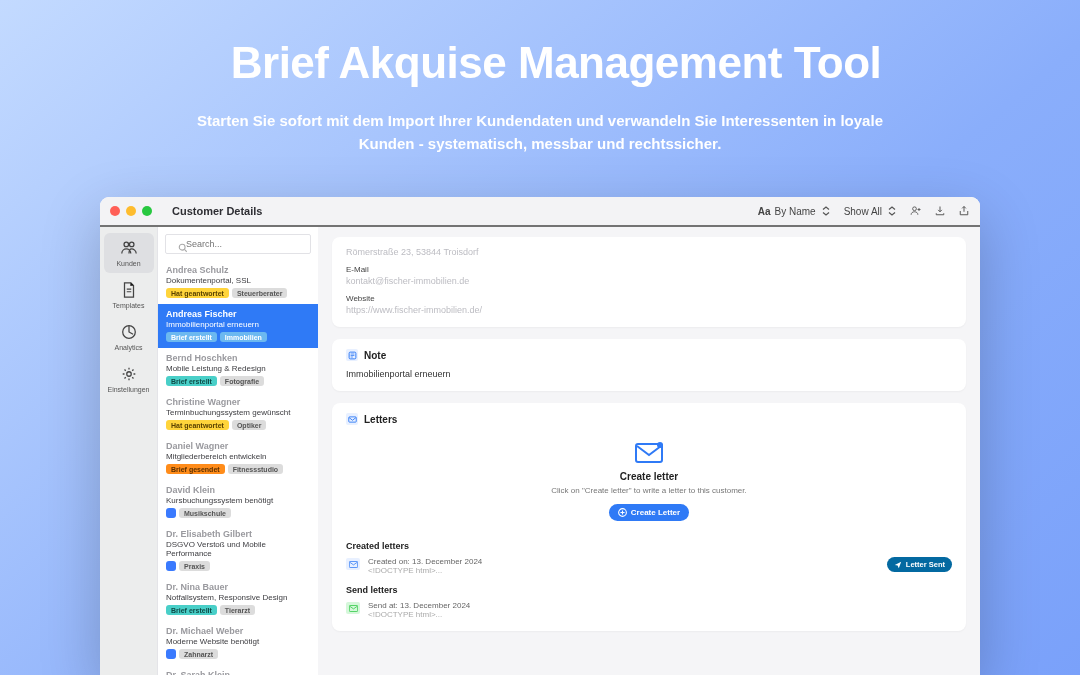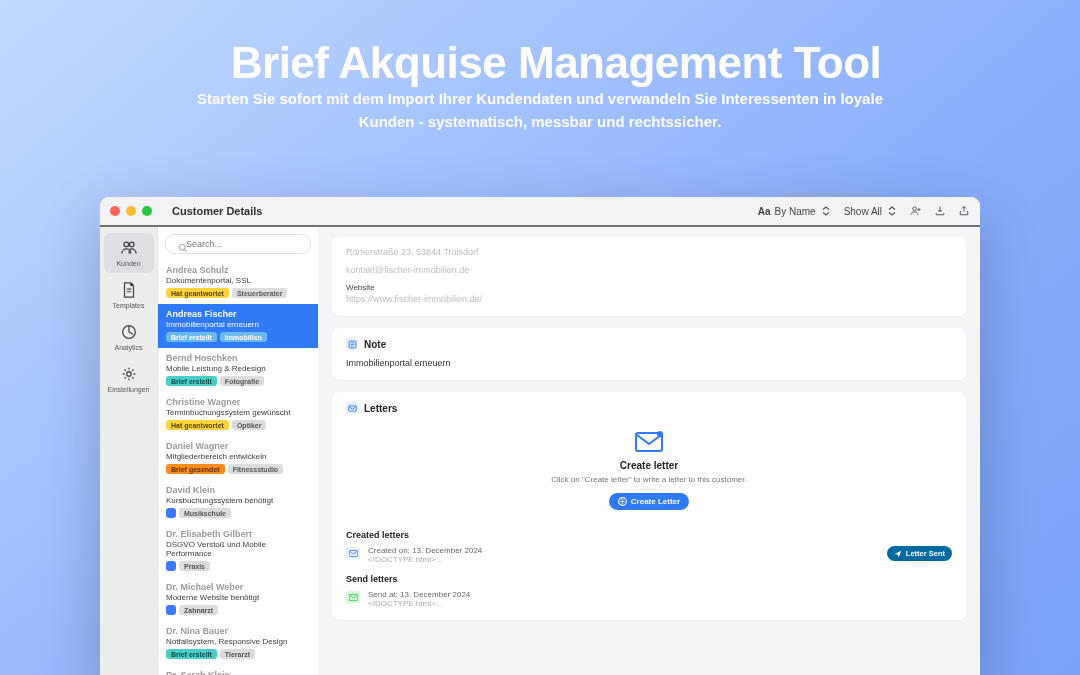--- a/index.html
+++ b/index.html
@@ -6,21 +6,21 @@
 body {
   font-family: -apple-system, BlinkMacSystemFont, "Segoe UI", Helvetica, Arial, sans-serif;
   width: 1080px; height: 675px;
   background: linear-gradient(140deg, #c3daff 0%, #8aaefb 60%, #7aa1fa 100%);
   overflow: hidden;
 }
 .hero {
   text-align: center; color: #fff; padding-top: 38px;
 }
 .hero h1 { font-size: 44px; font-weight: 800; letter-spacing: -0.5px; padding-left: 32px; }
-.hero p { font-size: 15px; margin: 0 auto 0; max-width: 720px; line-height: 1.5; font-weight: 600; }
+.hero p { font-size: 15px; margin: 22px auto 0; max-width: 720px; line-height: 1.5; font-weight: 600; }
 .window {
   position: absolute; left: 100px; top: 197px; width: 880px; height: 478px;
   background: #fff; border-radius: 9px 9px 0 0; overflow: hidden;
   box-shadow: 0 20px 60px rgba(0,0,0,.22);
   display: flex; flex-direction: column;
 }
 .titlebar {
   height: 30px; background: #f3f3f5; border-bottom: 2px solid #737373;
   display: flex; align-items: center; padding: 0 10px; gap: 10px;
 }
@@ -31,21 +31,21 @@
 .toolbar-right { margin-left:auto; display:flex; align-items:center; gap:12px; font-size:10px; color:#444; }
 .tb-btn { display:flex; align-items:flex-end; gap:4px; cursor:pointer; }
 .tb-icon { width:12px; height:12px; display:inline-block; }
 .content { flex:1; display:flex; overflow:hidden; background:#f5f5f7; }
 .sidebar { width:58px; background:#eceded; border-right:1px solid #e4e4e8; display:flex; flex-direction:column; align-items:center; padding-top:6px; gap:2px; }
 .nav-item { width:50px; display:flex; flex-direction:column; align-items:center; padding:6px 0; font-size:7px; color:#555; border-radius:6px; cursor:pointer;}
 .nav-item.active { background:#dedfe2; }
 .nav-icon { width:18px; height:18px; margin-bottom:3px; }
 .listcol { width:160px; background:#fff; display:flex; flex-direction:column; }
 .search { margin:6px 7px; }
-.search input { width:100%; border:1px solid #e2e2e6; border-radius:9px; background:#fff; font-size:9px; padding:4px 6px 4px 20px; color:#888; outline:none; }
+.search input { width:100%; border:1px solid #e2e2e6; border-radius:2px; background:#fff; font-size:9px; padding:4px 6px 4px 20px; color:#888; outline:none; }
 .search-wrap { position:relative; }
 .search-wrap .mag { position:absolute; left:13px; top:10px; pointer-events:none; }
 .list { flex:1; overflow-y:auto; }
 .list::-webkit-scrollbar{width:0}
 .item { padding:5px 8px 6px; border-bottom:0; cursor:pointer; }
 .item .name { font-size:9px; color:#9a9a9f; font-weight:600; filter: blur(.4px); }
 .item .sub { font-size:8px; color:#3c3c40; margin-top:1px; }
 .item .tags { display:flex; gap:3px; margin-top:3px; flex-wrap:wrap;}
 .tag { font-size:7px; padding:1.5px 5px; border-radius:3px; font-weight:600; color:#4a3a00;}
 .tag.yellow{background:#ffd43b;color:#5a4200;}
@@ -214,44 +214,45 @@
           </div>
           <div class="item">
             <div class="name">Dr. Elisabeth Gilbert</div>
             <div class="sub">DSGVO Verstoß und Mobile Performance</div>
             <div class="tags">
               <span class="tag blue"> </span>
               <span class="tag gray">Praxis</span>
             </div>
           </div>
           <div class="item">
+            <div class="name">Dr. Nina Bauer</div>
+            <div class="sub">Notfallsystem, Responsive Design</div>
+            <div class="tags">
+              <span class="tag teal">Brief erstellt</span>
+              <span class="tag gray">Tierarzt</span>
+            </div>
+          </div>
+          <div class="item">
             <div class="name">Dr. Michael Weber</div>
             <div class="sub">Moderne Website benötigt</div>
             <div class="tags">
               <span class="tag blue"> </span>
               <span class="tag gray">Zahnarzt</span>
-            </div>
-          </div>
-          <div class="item">
-            <div class="name">Dr. Nina Bauer</div>
-            <div class="sub">Notfallsystem, Responsive Design</div>
-            <div class="tags">
-              <span class="tag teal">Brief erstellt</span>
-              <span class="tag gray">Tierarzt</span>
             </div>
           </div>
           <div class="item">
             <div class="name">Dr. Sarah Klein</div>
           </div>
         </div>
     </div>
 
     <div class="main">
       <div class="card">
         <div class="field-value">Römerstraße 23, 53844 Troisdorf</div>
+        <div class="field-label">E-Mail</div>
         <div class="field-value">kontakt@fischer-immobilien.de</div>
         <div class="field-label">Website</div>
         <div class="field-value" style="margin-bottom:0">https://www.fischer-immobilien.de/</div>
       </div>
 
       <div class="card">
         <div class="section-head">
           <span class="sicon">
             <svg width="9" height="9" viewBox="0 0 12 12">
                 <rect x="1.5" y="1.5" width="9" height="9" rx="1.5" fill="none" stroke="#2f7af6" stroke-width="1.3"></rect>

